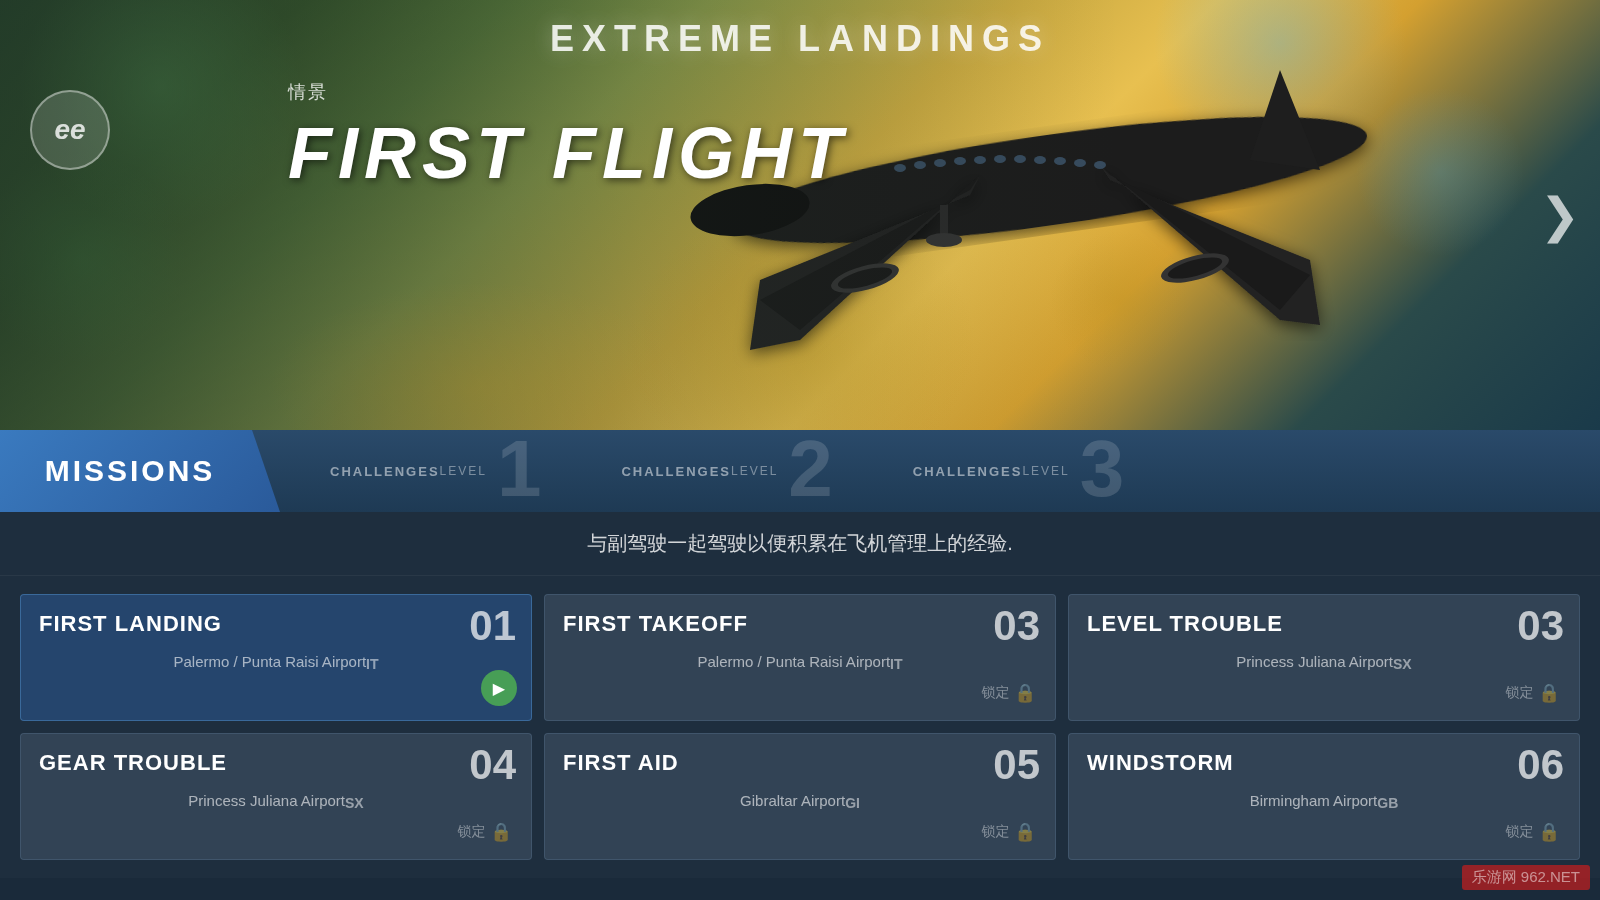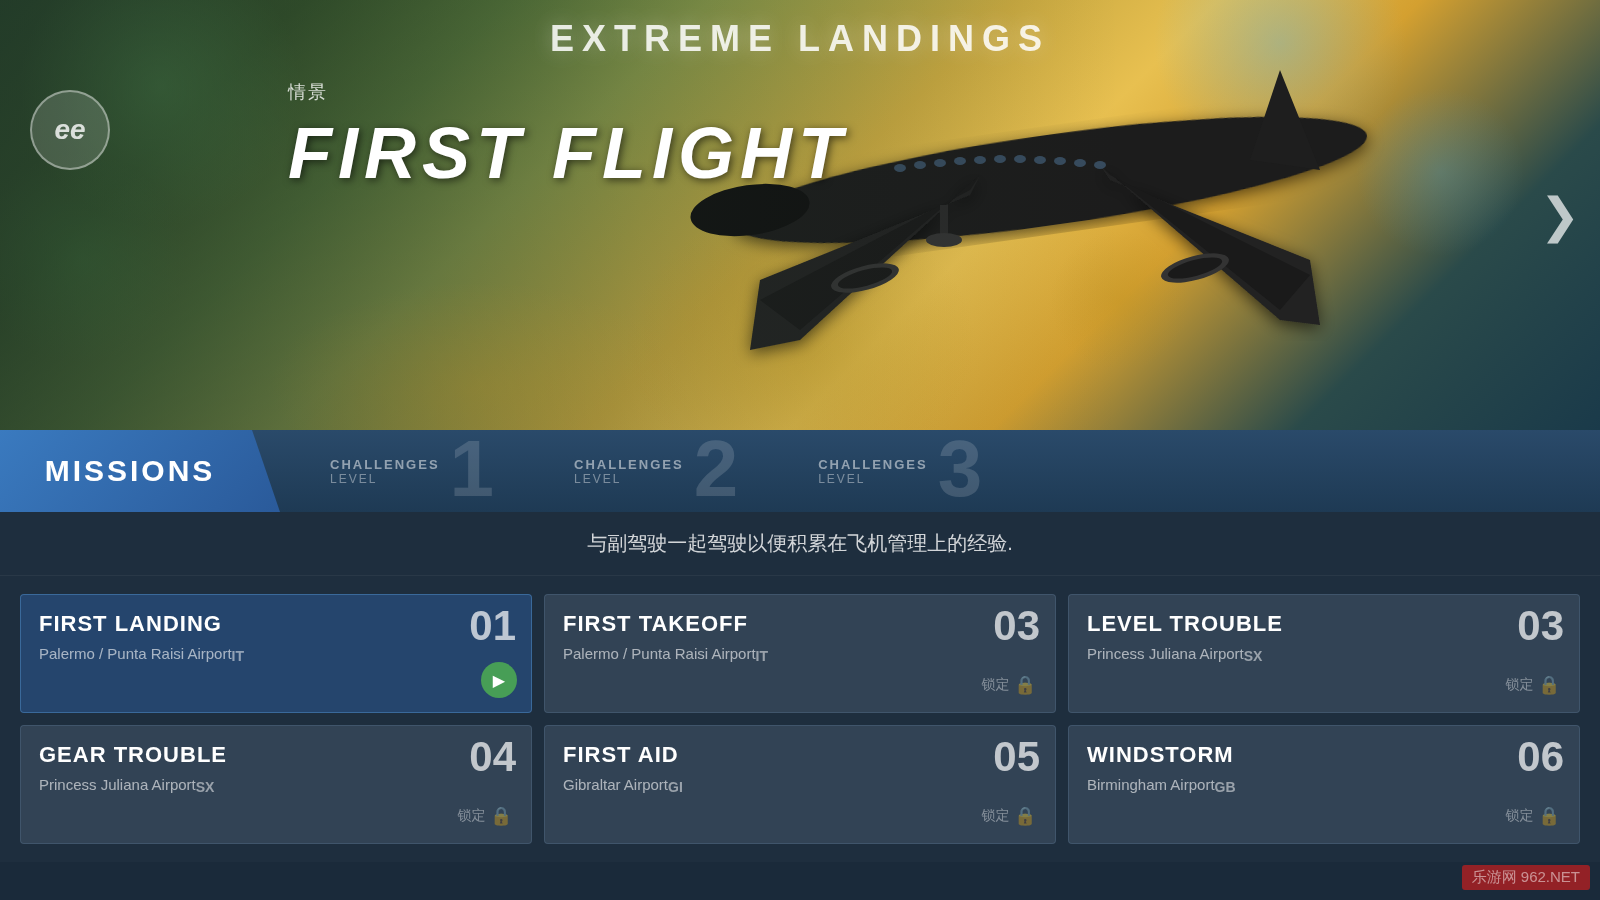--- a/index.html
+++ b/index.html
@@ -146,21 +146,21 @@
       height: 100%;
       display: flex;
       align-items: center;
       padding: 0 30px 0 50px;
       cursor: pointer;
       position: relative;
     }
 
     .challenge-tab-content {
       display: flex;
-      flex-direction: column;
+      flex-direction: row;
       align-items: flex-start;
     }
 
     .challenge-tab-text {
       font-size: 13px;
       color: rgba(255,255,255,0.5);
       letter-spacing: 2px;
       font-weight: 600;
     }
 
@@ -257,22 +257,22 @@
       display: flex;
       justify-content: flex-end;
       align-items: center;
       margin-top: 8px;
       gap: 5px;
     }
 
     .airport-country-row {
       display: flex;
       align-items: center;
-      justify-content: flex-start;
-      margin-top: 8px;
+      justify-content: center;
+      margin-top: 16px;
     }
 
     .lock-icon {
       font-size: 18px;
       color: rgba(255,255,255,0.4);
     }
 
     .lock-text {
       font-size: 14px;
       color: rgba(255,255,255,0.4);

